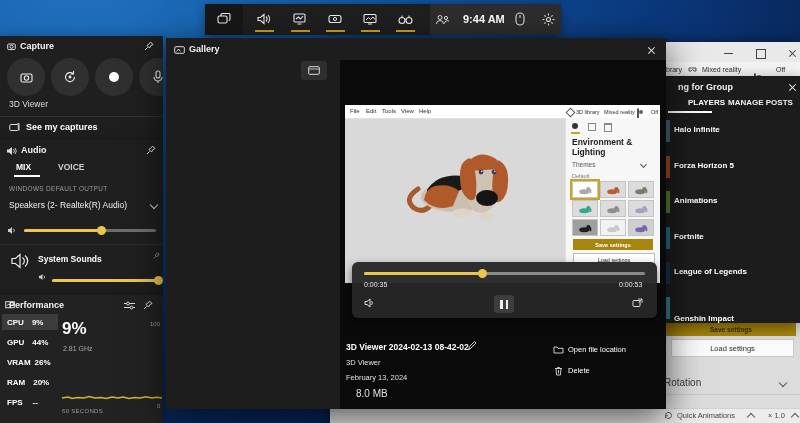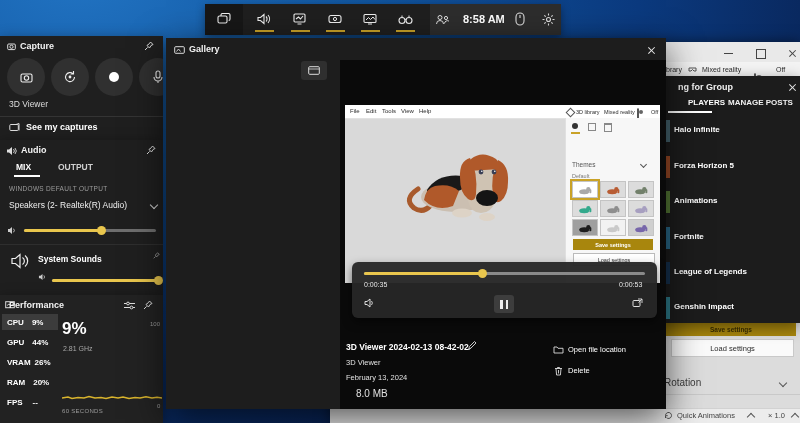--- a/index.html
+++ b/index.html
@@ -90,21 +90,21 @@
     <span class="abs b" style="left:19px;top:49px;font-size:8px;">Halo Infinite</span>
     <div class="abs" style="left:8px;top:80px;width:7px;height:22px;background:#9a4a26;"></div>
     <span class="abs b" style="left:19px;top:85px;font-size:8px;">Forza Horizon 5</span>
     <div class="abs" style="left:8px;top:115px;width:7px;height:22px;background:#567a36;"></div>
     <span class="abs b" style="left:19px;top:120px;font-size:8px;">Animations</span>
     <div class="abs" style="left:8px;top:151px;width:7px;height:22px;background:#2a6a8a;"></div>
     <span class="abs b" style="left:19px;top:156px;font-size:8px;">Fortnite</span>
     <div class="abs" style="left:8px;top:186px;width:7px;height:22px;background:#16324f;"></div>
     <span class="abs b" style="left:19px;top:191px;font-size:8px;">League of Legends</span>
     <div class="abs" style="left:8px;top:221px;width:7px;height:22px;background:#2f7f8f;"></div>
-    <span class="abs b" style="left:19px;top:226px;font-size:8px;">Genshin Impact</span>
+    <span class="abs b" style="left:19px;top:238px;font-size:8px;">Genshin Impact</span>
   </div>
 
   <div class="abs dpanel" style="left:0;top:36px;width:163px;height:104px;background:#1f1f1f;">
     <span class="abs" style="left:7px;top:6px;">
       <svg width="9" height="9" viewBox="0 0 9 9">
           <rect x="0.7" y="2" width="7.6" height="5.6" rx="1" fill="none" stroke="#ddd"></rect>
           <circle cx="4.5" cy="4.8" r="1.6" fill="none" stroke="#ddd"></circle>
         </svg>
     </span>
     <span class="abs hdr" style="left:20px;top:5px;">Capture</span>
@@ -154,21 +154,21 @@
           <path d="M7.5 3a3 3 0 0 1 0 4M9 2a4.5 4.5 0 0 1 0 6" fill="none" stroke="#ddd" stroke-width="0.9"></path>
         </svg>
     </span>
     <span class="abs hdr" style="left:21px;top:5px;">Audio</span>
     <span class="abs" style="left:146px;top:5px;">
       <svg width="10" height="10" viewBox="0 0 10 10">
           <path d="M6.5 1L9 3.5 7 4.5 5.5 7 3 4.5 5.5 2.5zM3.6 6.4L1 9" fill="none" stroke="#ddd" stroke-width="1"></path>
         </svg>
     </span>
     <span class="abs b" style="left:16px;top:22px;font-size:8.5px;">MIX</span>
-    <span class="abs b" style="left:58px;top:22px;font-size:8.5px;color:#cfcfcf;">OUTPUT</span>
+    <span class="abs b" style="left:58px;top:22px;font-size:8.5px;color:#cfcfcf;">VOICE</span>
     <div class="abs" style="left:14px;top:35px;width:26px;height:2px;background:#fff;"></div>
     <span class="abs" style="left:9px;top:45px;font-size:6.5px;color:#9c9c9c;letter-spacing:.3px;">WINDOWS DEFAULT OUTPUT</span>
     <span class="abs" style="left:9px;top:60px;font-size:8.5px;color:#f0f0f0;">Speakers (2- Realtek(R) Audio)</span>
     <span class="abs chev down" style="left:151px;top:62px;"></span>
     <span class="abs" style="left:7px;top:86px;">
       <svg width="10" height="9" viewBox="0 0 10 9">
           <path d="M1 3h1.7L5 1v7L2.7 6H1z" fill="#ccc"></path>
           <path d="M6.5 2.7a2.6 2.6 0 0 1 0 3.6" fill="none" stroke="#ccc" stroke-width="0.9"></path>
         </svg>
     </span>
@@ -297,21 +297,21 @@
     <div class="ul-gold abs" style="left:191px;top:26px;width:19px;"></div>
     <div class="abs" style="left:225px;top:0;width:131px;height:31px;background:#2d2d2d;"></div>
     <span class="abs" style="left:230px;top:10px;">
       <svg width="15" height="11" viewBox="0 0 15 11">
           <circle cx="5" cy="3.5" r="2" fill="none" stroke="#ddd" stroke-width="1"></circle>
           <path d="M1.5 10a3.5 3.5 0 0 1 7 0" fill="none" stroke="#ddd" stroke-width="1"></path>
           <circle cx="11" cy="4" r="1.6" fill="none" stroke="#ddd" stroke-width="1"></circle>
           <path d="M9.5 9.5a3 3 0 0 1 4.5-2.4" fill="none" stroke="#ddd" stroke-width="1"></path>
         </svg>
     </span>
-    <span class="abs b" style="left:258px;top:9px;font-size:11px;">8:58 AM</span>
+    <span class="abs b" style="left:258px;top:9px;font-size:11px;">9:44 AM</span>
     <span class="abs" style="left:310px;top:8px;">
       <svg width="10" height="14" viewBox="0 0 10 14">
           <rect x="1" y="1" width="8" height="12" rx="4" fill="none" stroke="#ddd" stroke-width="1.1"></rect>
           <path d="M5 3v3" stroke="#ddd" stroke-width="1.1"></path>
         </svg>
     </span>
     <span class="abs" style="left:337px;top:9px;">
       <svg width="13" height="13" viewBox="0 0 13 13">
           <circle cx="6.5" cy="6.5" r="2" fill="none" stroke="#ddd" stroke-width="1.1"></circle>
           <g stroke="#ddd" stroke-width="1.1">
@@ -372,20 +372,21 @@
           <ellipse cx="62" cy="76" rx="10" ry="4.5" fill="#ddd3c6"></ellipse>
           <ellipse cx="87" cy="80" rx="8" ry="4" fill="#ddd3c6"></ellipse>
         </svg>
 
         
         <div class="abs" style="left:220px;top:13px;width:95px;height:165px;background:#f7f7f7;border-left:1px solid #e0e0e0;"></div>
         <span class="abs" style="left:227px;top:18px;width:6px;height:6px;border-radius:50%;background:#333;"></span>
         <div class="abs" style="left:226px;top:27px;width:9px;height:1.6px;background:#c9a227;"></div>
         <span class="abs" style="left:243px;top:18px;width:6px;height:6px;border:1px solid #888;"></span>
         <span class="abs" style="left:259px;top:18px;width:6px;height:6px;border:1px solid #888;border-top:2.5px solid #888;"></span>
+        <span class="abs ltxt b" style="left:227px;top:32px;width:80px;font-size:8.5px;line-height:10px;color:#1c1c1c;">Environment &amp; Lighting</span>
         <span class="abs ltxt" style="left:227px;top:56px;font-size:6.5px;color:#555;">Themes</span>
         <span class="abs chev down gray" style="left:296px;top:57px;width:4px;height:4px;"></span>
         <span class="abs ltxt" style="left:227px;top:68px;font-size:5.5px;color:#777;">Default</span>
         
         <div class="abs" style="left:227px;top:76px;width:82px;display:grid;grid-template-columns:repeat(3,26px);grid-auto-rows:17px;gap:2px;">
           <div class="swatch tile-sel" style="background:#ffffff;">
               <svg width="16" height="10" viewBox="0 0 18 12" fill="#a9a9a9">
                 <ellipse cx="8" cy="8" rx="6" ry="3"></ellipse>
                 <circle cx="13" cy="5" r="2.6"></circle>
                 <rect x="14.2" y="5" width="2.4" height="5" rx="1"></rect>

